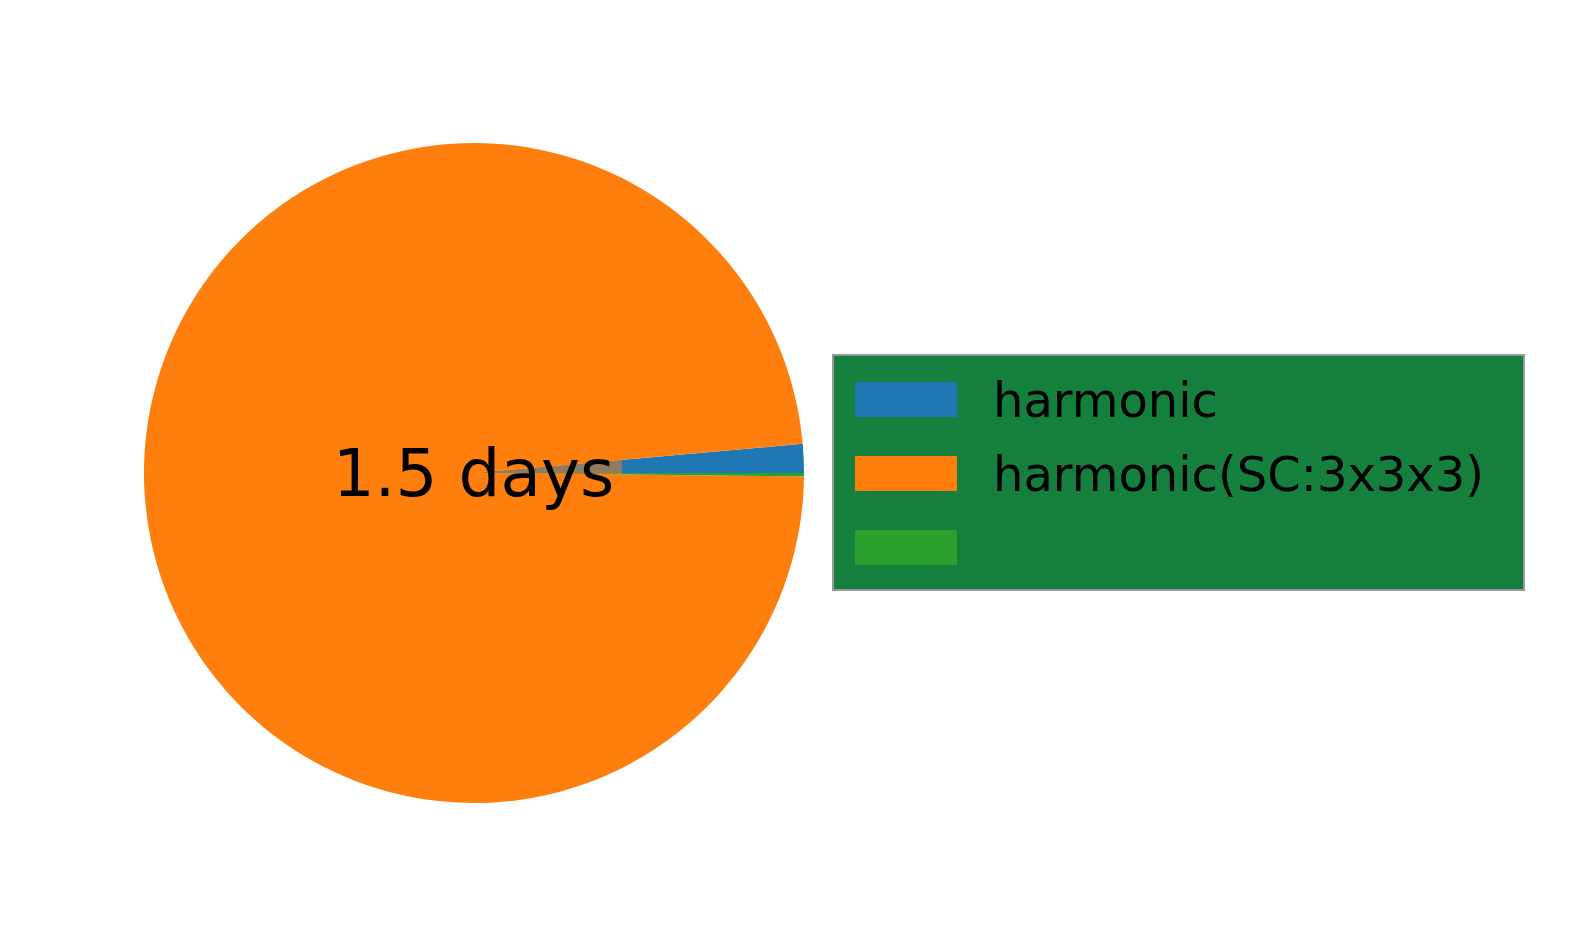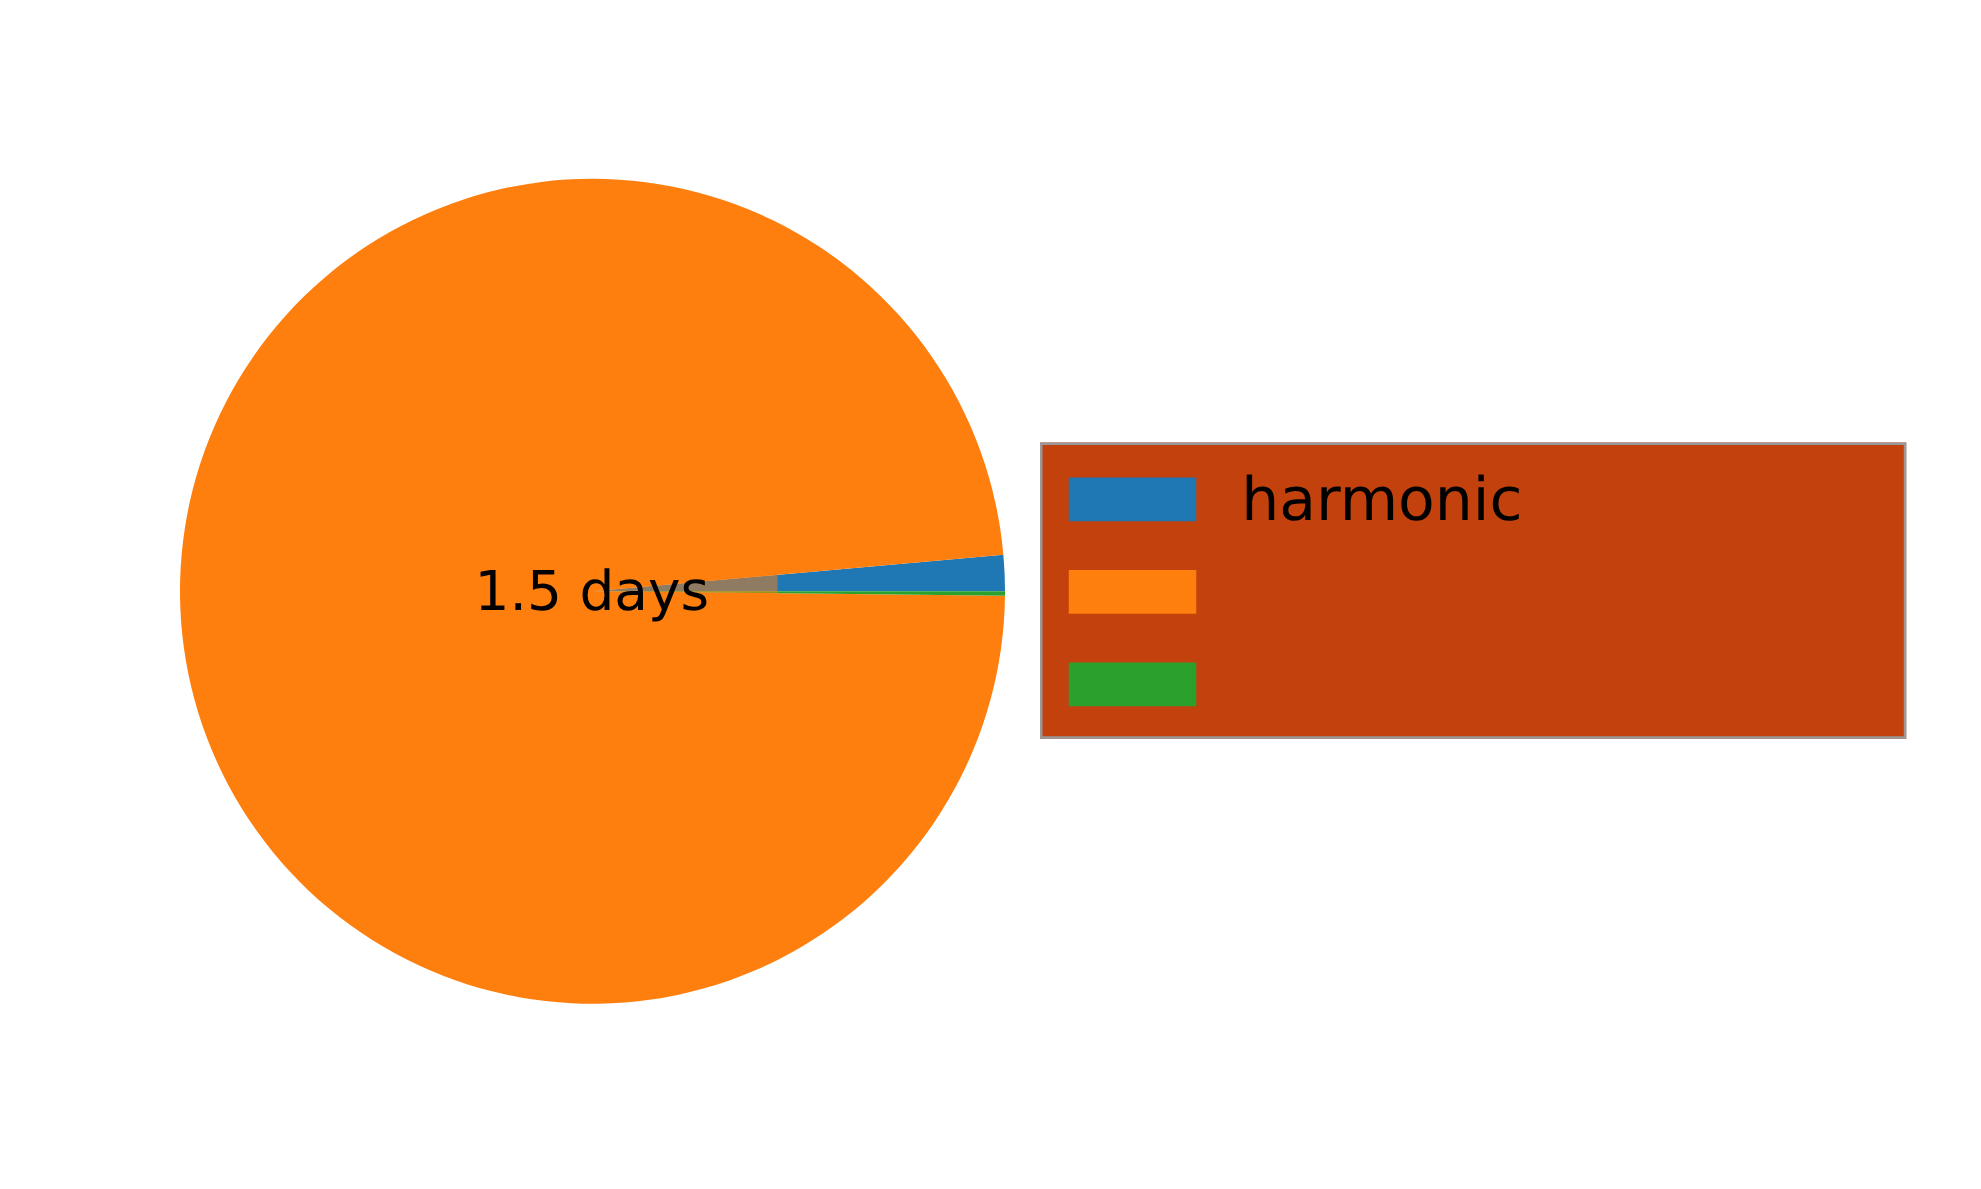--- a/index.html
+++ b/index.html
@@ -38,21 +38,21 @@
     top: 0;
   }
 
   
   .wedge-label {
     position: absolute;
     display: flex;
     align-items: center;
     justify-content: center;
     color: #000000;
-    font-size: 44px;
+    font-size: 66px;
     line-height: 1;
     white-space: nowrap;
     letter-spacing: 0px;
   }
   #wedge-label-0 {
     left: 325px;
     top: 434px;
     width: 297px;
     height: 79px;
     background: rgba(255, 127, 14, 0.5);
@@ -60,21 +60,21 @@
 
   
   #legend {
     position: absolute;
     left: 832px;
     top: 354px;
     width: 693px;
     height: 237px;
     box-sizing: border-box;
     border: 2px solid #999999;
-    background: #c2410c;
+    background: #15803d;
   }
   .legend-row {
     position: absolute;
     left: 0;
     width: 100%;
     height: 74px;
     display: flex;
     align-items: center;
   }
   #legend-row-0 { top: 7px; }
@@ -121,20 +121,21 @@
 
   <div id="legend">
 
     <div class="legend-row" id="legend-row-0">
       <span class="legend-swatch" id="legend-swatch-0" style="background: rgb(31, 119, 180);"></span>
       <span class="legend-label">harmonic</span>
     </div>
 
     <div class="legend-row" id="legend-row-1">
       <span class="legend-swatch" id="legend-swatch-1" style="background: rgb(255, 127, 14);"></span>
+      <span class="legend-label">harmonic(SC:3x3x3)</span>
     </div>
 
     <div class="legend-row" id="legend-row-2">
       <span class="legend-swatch" id="legend-swatch-2" style="background: rgb(44, 160, 44);"></span>
     </div>
 
   </div>
 
 </div>
 

